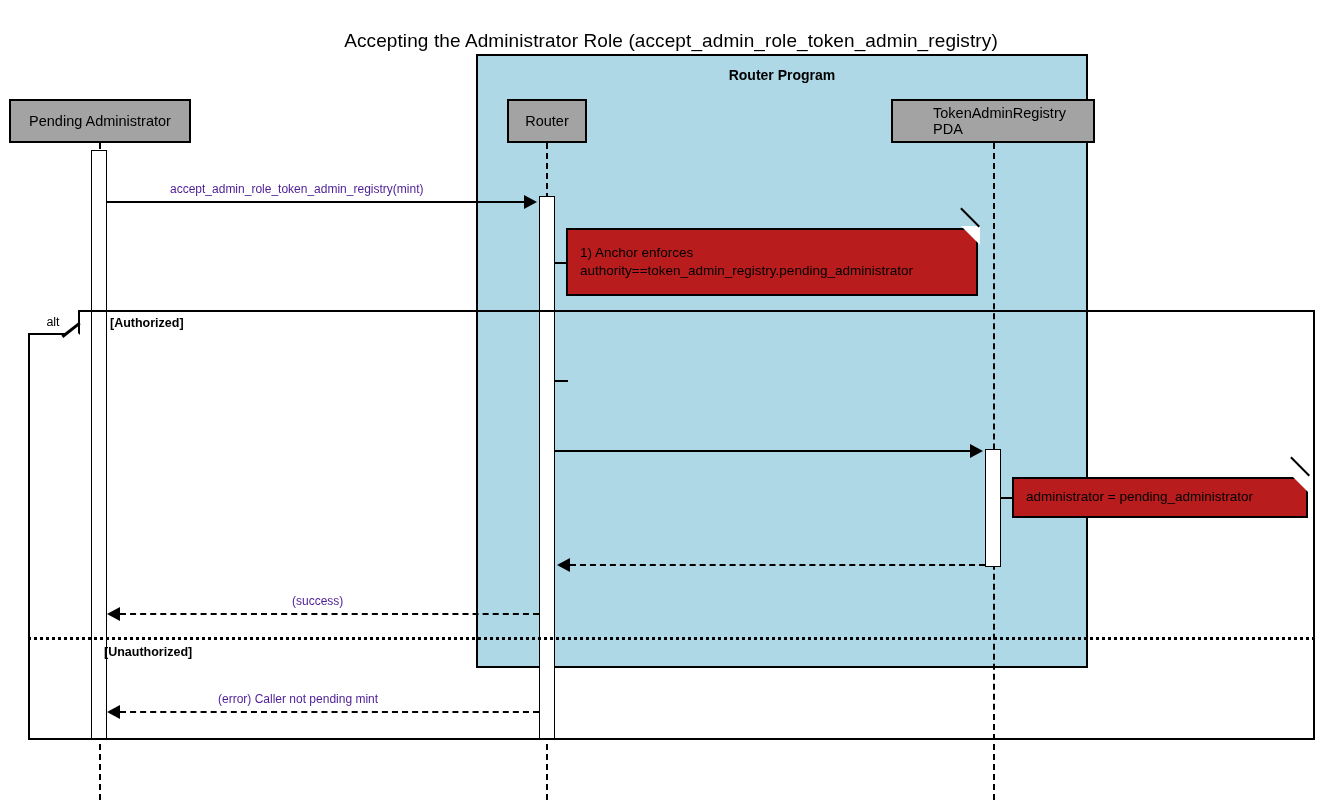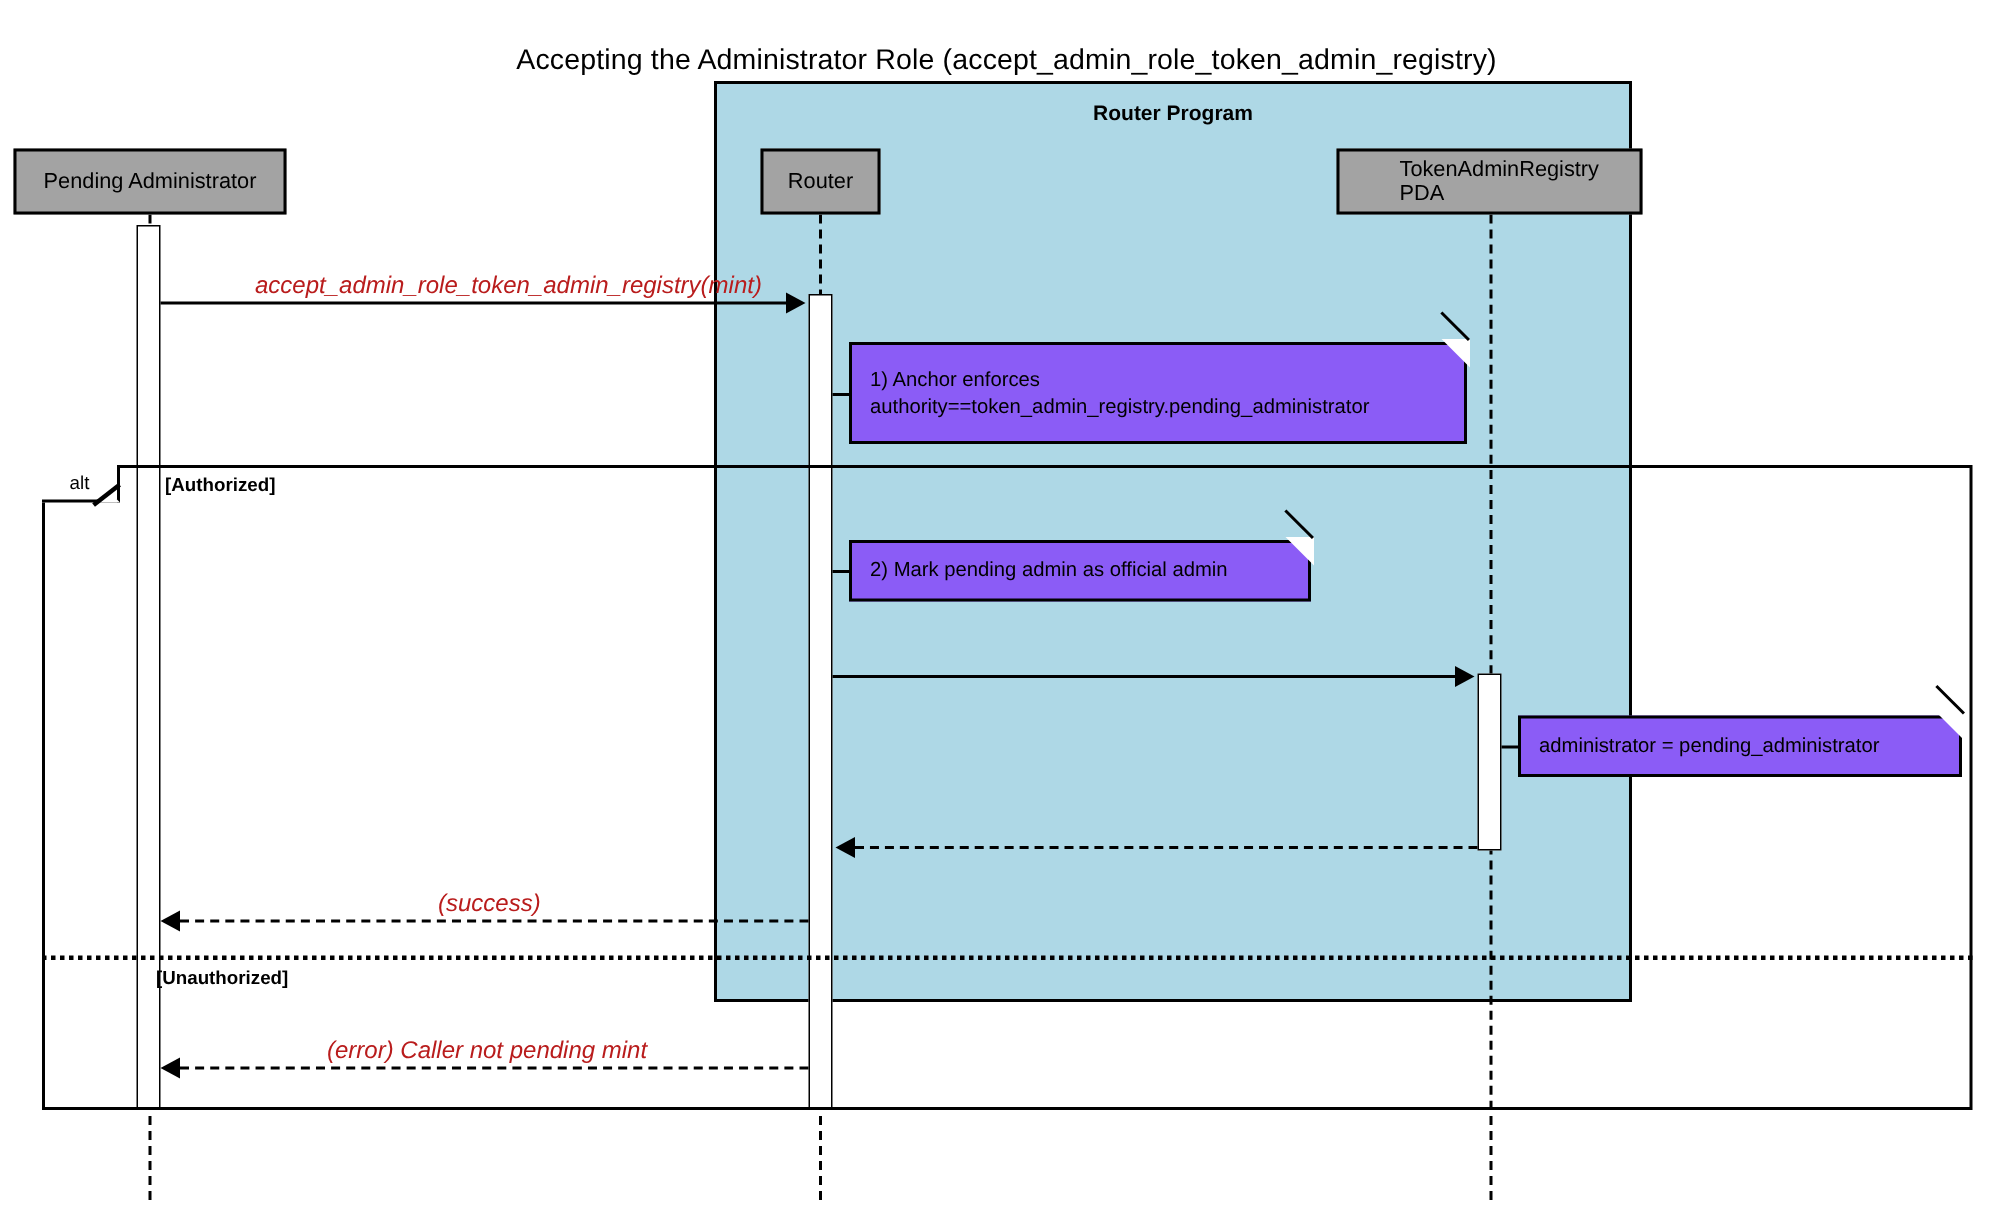--- a/index.html
+++ b/index.html
@@ -86,30 +86,29 @@
     border-bottom: 7px solid transparent;
     border-left: 13px solid #000000;
   }
   .arrowhead.left {
     border-top: 7px solid transparent;
     border-bottom: 7px solid transparent;
     border-right: 13px solid #000000;
   }
   .msg-label {
     position: absolute;
-    font-size: 16px;
-    color: #b91c1c;
+    font-size: 12px;
+    color: #4c1d95;
     white-space: nowrap;
     background: transparent;
-    font-style: italic;
   }
   
   .note {
     position: absolute;
-    background: #8b5cf6;
+    background: #b91c1c;
     box-sizing: border-box;
     font-size: 13.5px;
     color: #000000;
     line-height: 1.35;
   }
   .note .note-body {
     position: absolute;
     left: 0; top: 0; right: 0; bottom: 0;
     border: 2px solid #000000;
     box-sizing: border-box;
@@ -249,26 +248,20 @@
   <div class="frag-label-corner" style="left:66px; top:321px;"></div>
   <div class="frag-label-corner-line" style="left:63px; top:335px;"></div>
 
   <div class="frag-guard" style="left:110px; top:316px;">[Authorized]</div>
 
   <div class="frag-divider" style="left:28px; top:637px; width:1287px;"></div>
 
   <div class="frag-guard" style="left:104px; top:645px;">[Unauthorized]</div>
 
   <div class="note-connector" style="left:555px; top:380px; width:13px;"></div>
-  <div class="note" style="left:566px; top:360px; width:308px; height:41px;">
-    <div class="note-body"></div>
-    <div class="note-fold-mask"></div>
-    <div class="note-fold-diag"></div>
-    <div class="note-text">2) Mark pending admin as official admin</div>
-  </div>
 
   <div class="msg-line solid" style="left:555px; top:450px; width:415px;"></div>
   <div class="arrowhead right" style="left:970px; top:444px;"></div>
 
   <div class="note-connector" style="left:1001px; top:497px; width:12px;"></div>
   <div class="note" style="left:1012px; top:477px; width:296px; height:41px;">
     <div class="note-body"></div>
     <div class="note-fold-mask"></div>
     <div class="note-fold-diag"></div>
     <div class="note-text">administrator = pending_administrator</div>

